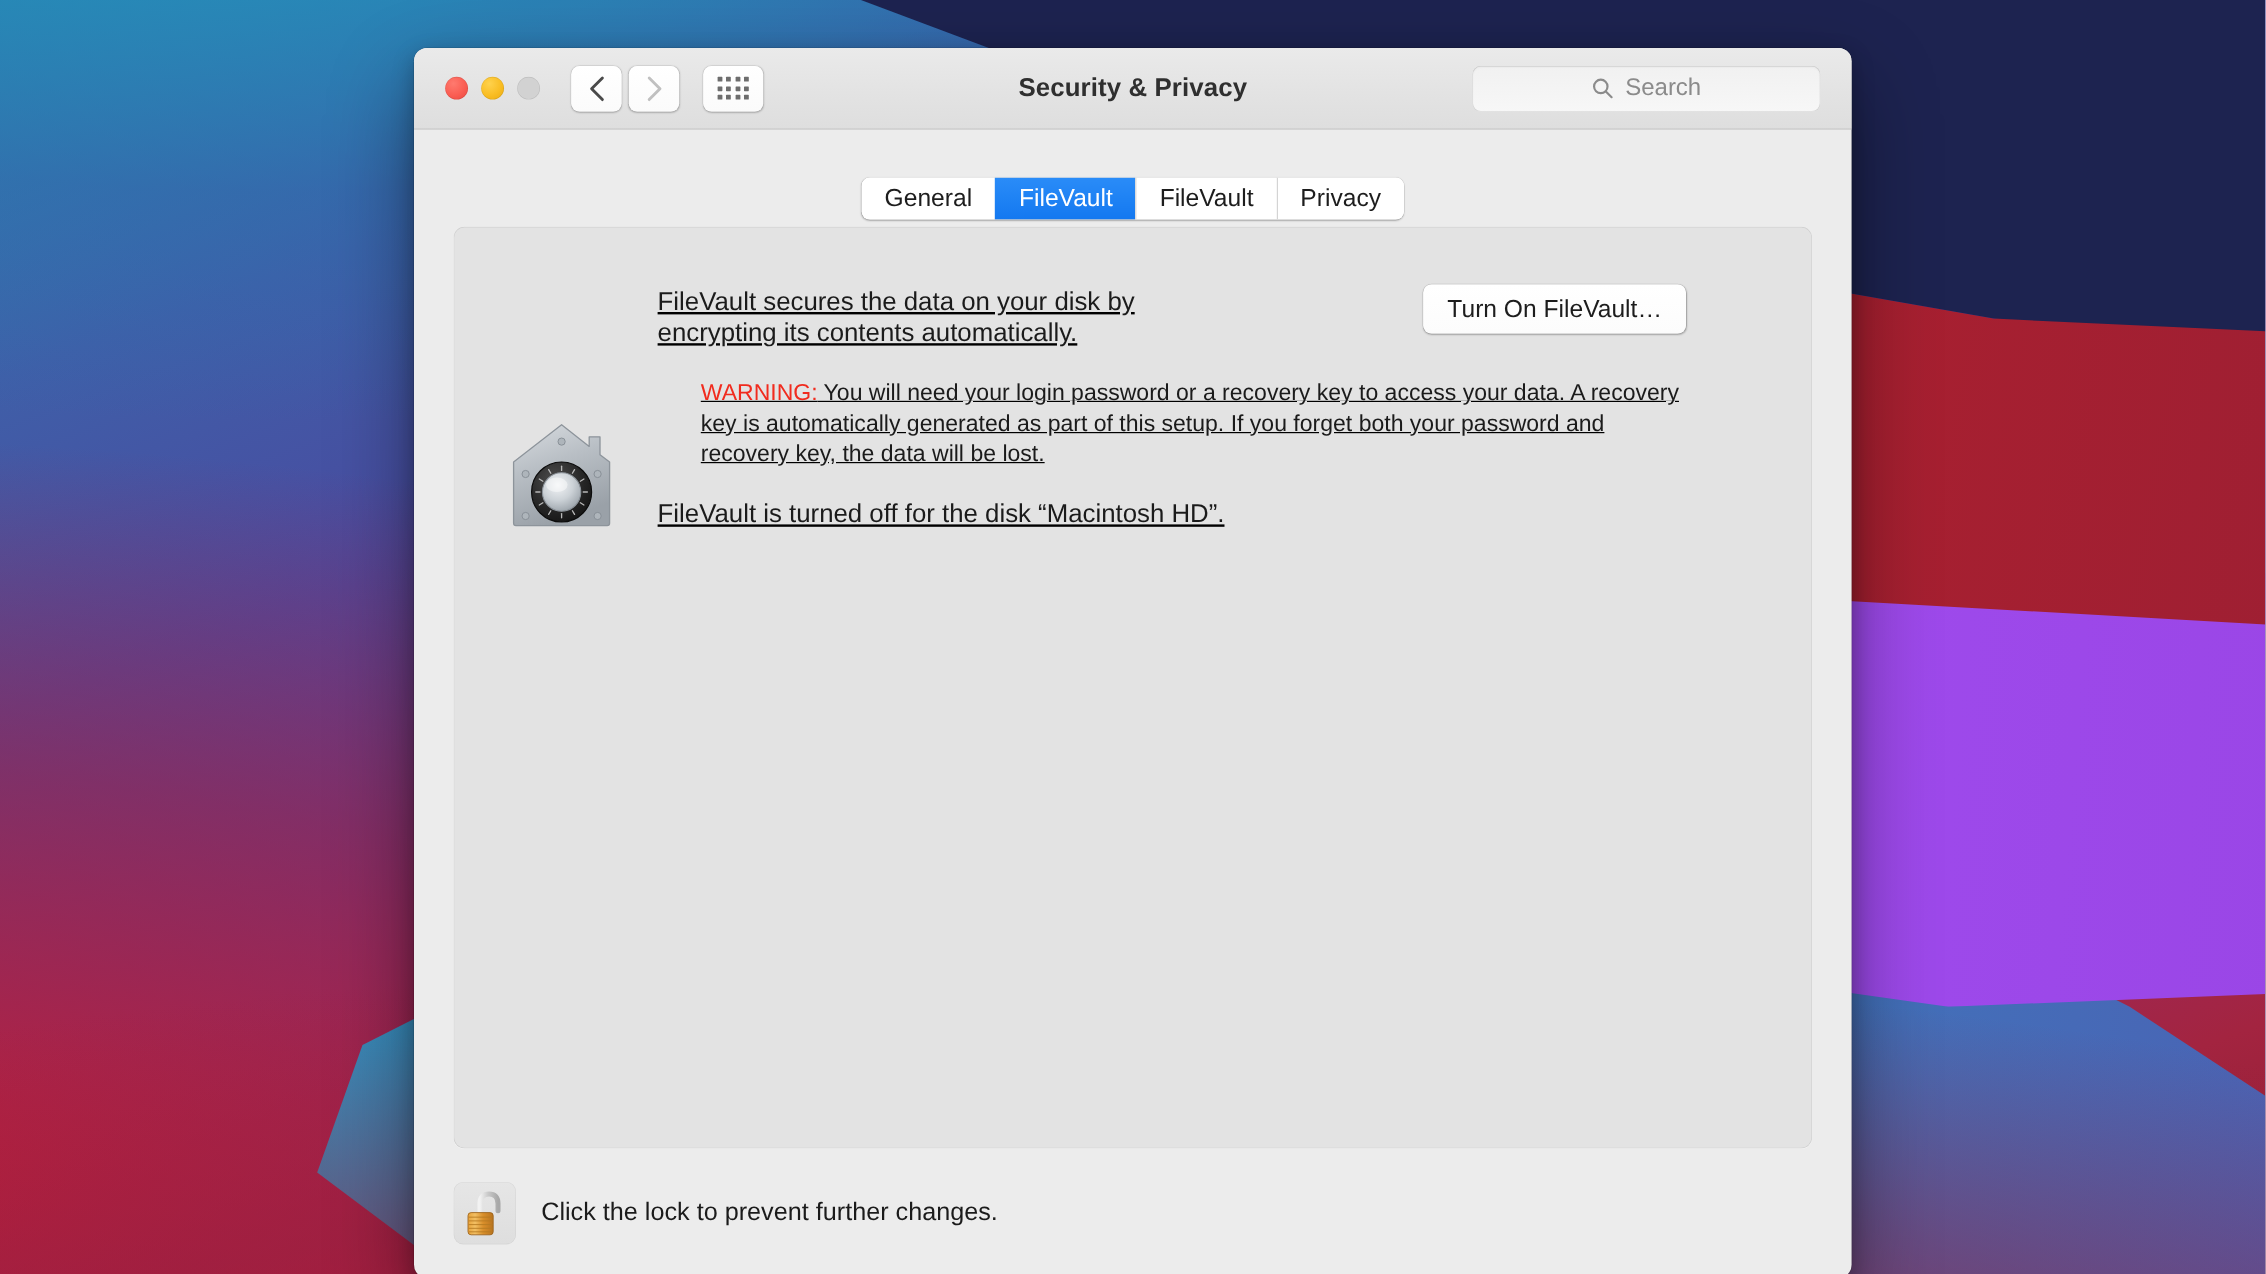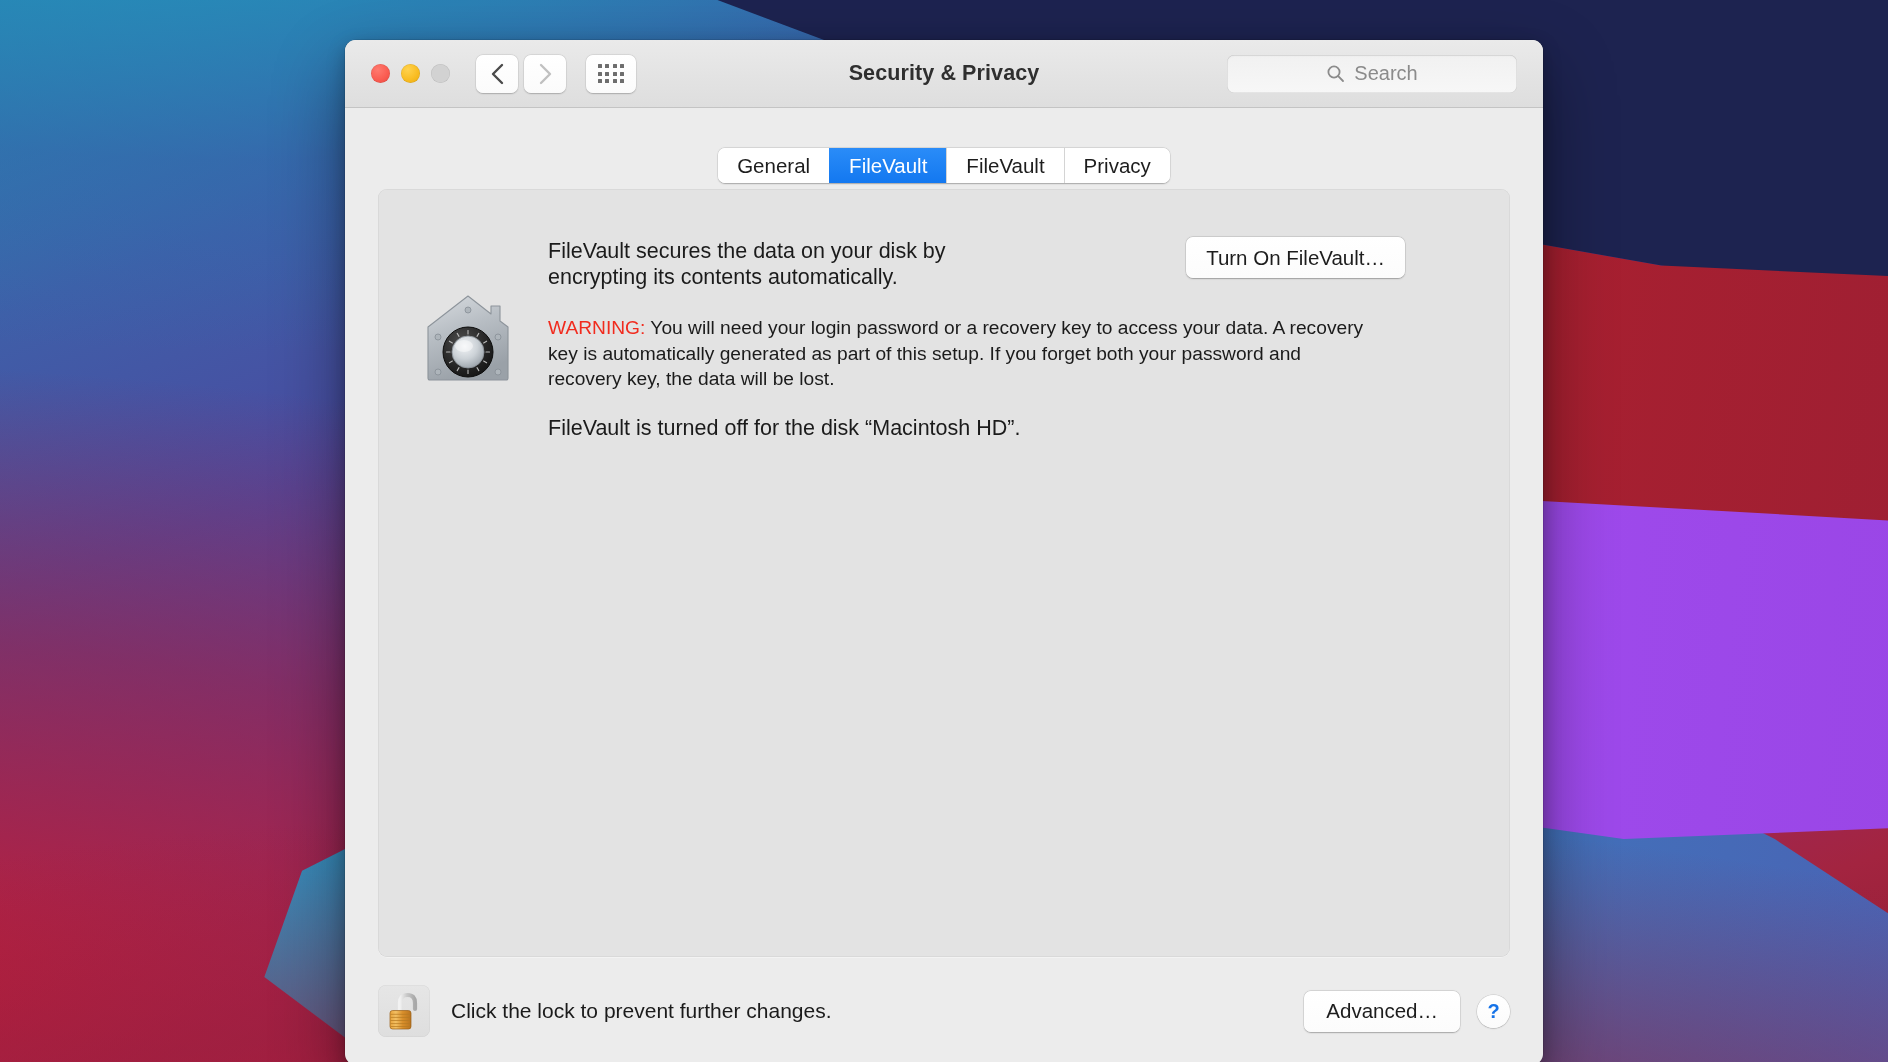--- a/index.html
+++ b/index.html
@@ -212,22 +212,23 @@
     flex: 1 1 auto;
     background: #e3e3e3;
     border-radius: 9px;
     box-shadow: inset 0 0 0 0.5px rgba(0,0,0,0.09), 0 0.5px 0 rgba(255,255,255,0.7);
     position: relative;
     overflow: hidden;
   }
 
   #fv-row {
     display: flex;
-    align-items: center;
+    align-items: flex-end;
     padding: 45px 0 0 0;
+    text-decoration: underline;
   }
 
   
   #vault-icon {
     margin-left: 47px;
     width: 86px;
     height: 90px;
     position: relative;
     flex: 0 0 86px;
   }
@@ -243,20 +244,21 @@
     color: #1b1b1b;
     max-width: 500px;
     margin-top: 4px;
   }
   #fv-warning {
     margin-top: 25px;
     font-size: 19.2px;
     line-height: 1.32;
     color: #1b1b1b;
     max-width: 818px;
+    margin-left: 36px;
   }
   #fv-warning .warn-label {
     color: #f12b1e;
   }
   #fv-status {
     margin-top: 25px;
     font-size: 21.5px;
     color: #1b1b1b;
   }
 
@@ -495,20 +497,16 @@
             <path d="M4.6 24.3 H24.4"></path>
             <path d="M4.6 27.4 H24.4"></path>
             <path d="M4.6 30.5 H24.4"></path>
             <path d="M4.6 33.6 H24.4"></path>
             <path d="M4.6 36.5 H24.4"></path>
           </g>
         </svg>
       </div>
       <div id="lock-label">Click the lock to prevent further changes.</div>
 
-      <div id="bottom-right">
-        <div id="advanced-btn">Advanced…</div>
-        <div id="help-btn">?</div>
-      </div>
     </div>
 
   </div>
 </div>
 
 </body></html>

